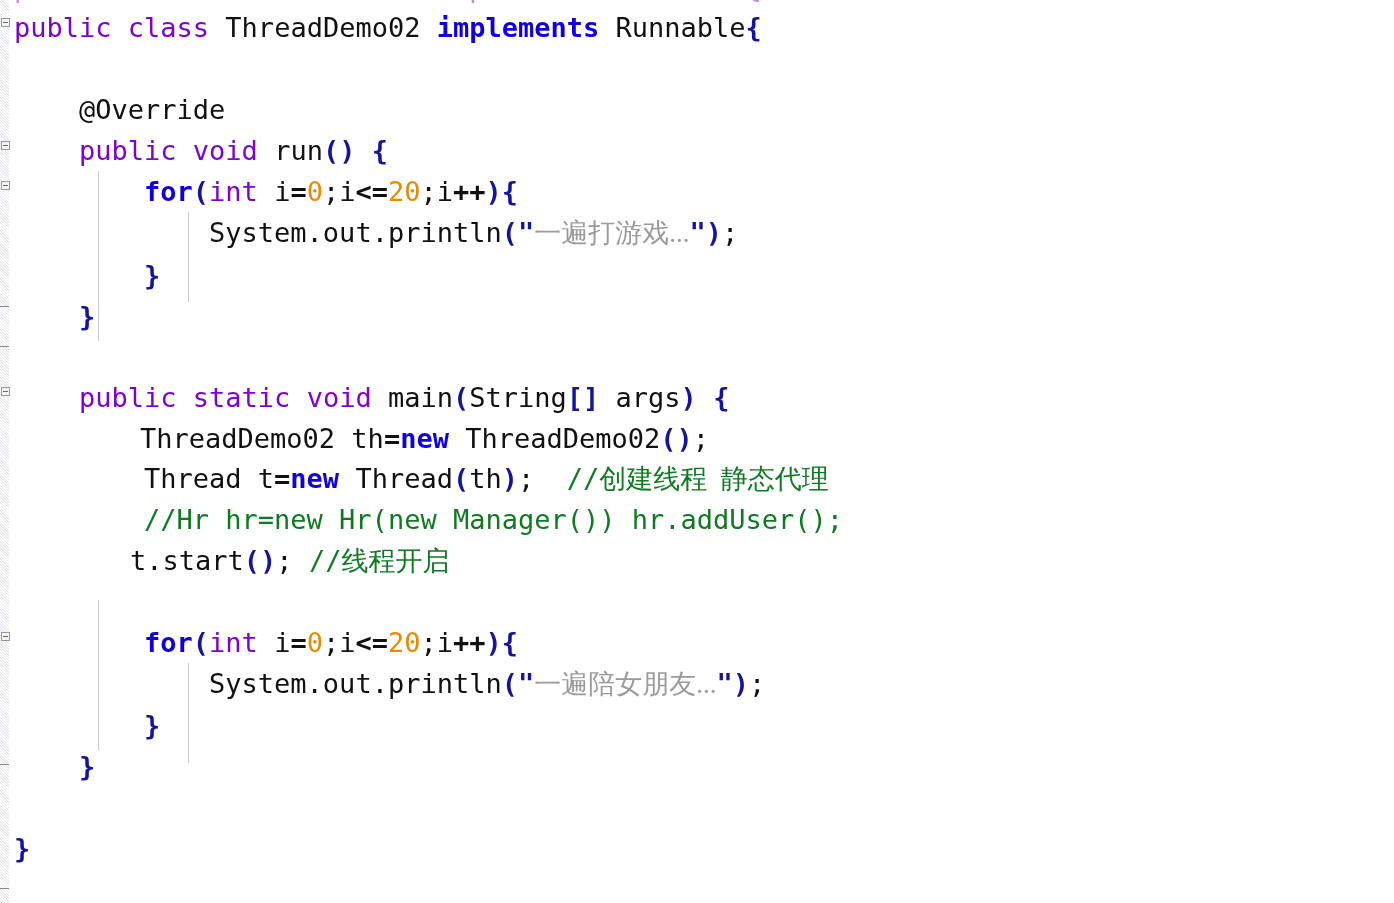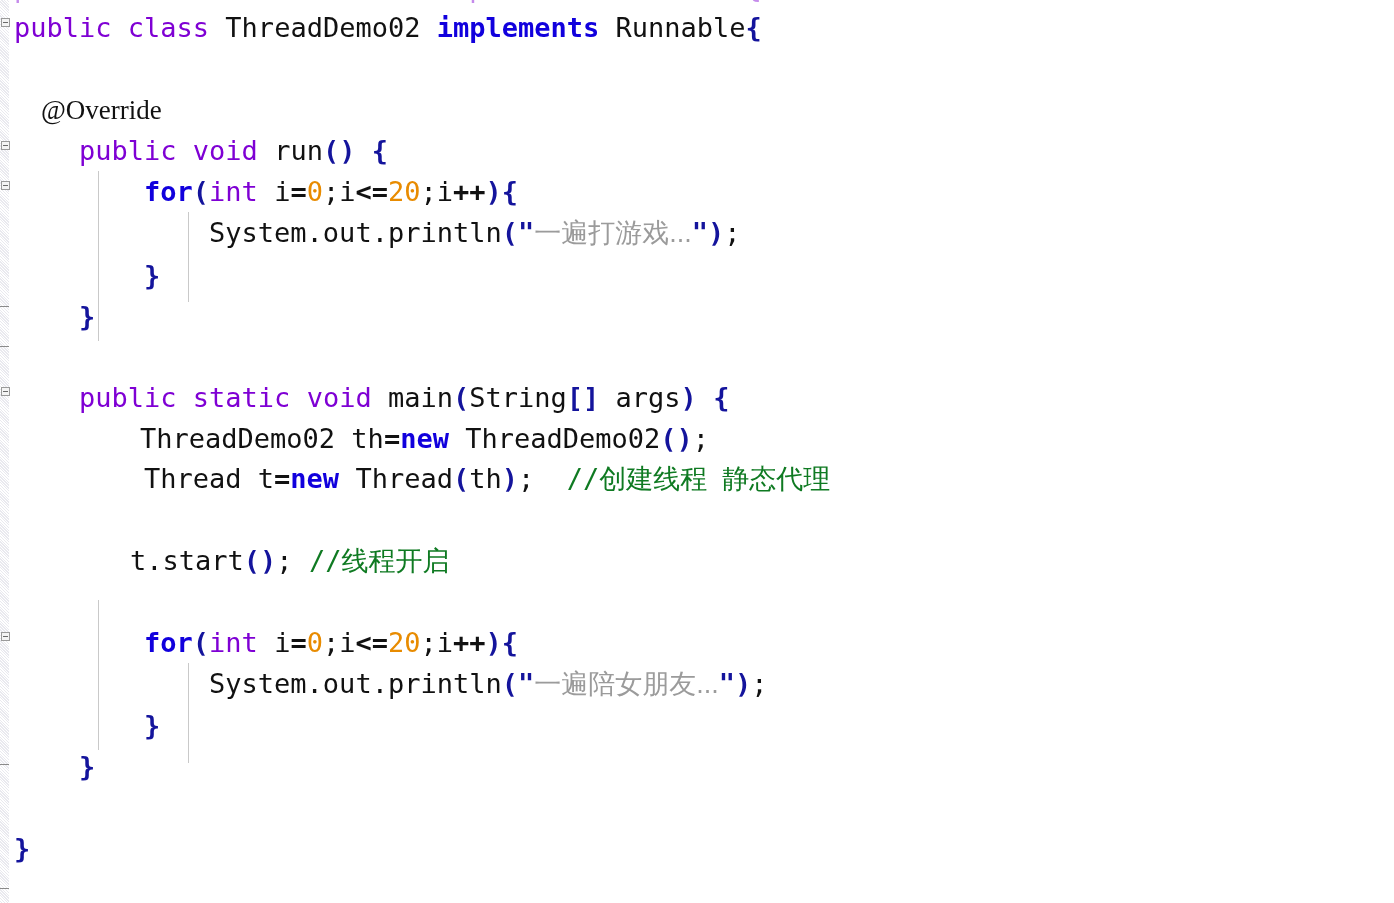--- a/index.html
+++ b/index.html
@@ -86,21 +86,21 @@
   .t-plain    { color: #111111; }
   .t-punct    { color: #14149c; font-weight: bold; }  
   .t-op       { color: #111111; font-weight: bold; }  
   .t-num      { color: #e88b00; }
   .t-str      { color: #9b9b9b; }
   .t-comment  { color: #0f7a22; }
   .t-anno     { color: #111111; }
   .t-brace    { color: #14149c; font-weight: bold; }
 
   
-  .cjk { font-family: Liberation Sans, sans-serif; }
+  .cjk { font-family: Liberation Serif, serif; }
 
   .top-clip {
     position: absolute;
     left: 0;
     top: -32px;
     height: 40px;
     line-height: 40px;
     white-space: pre;
     font-size: 27px;
     opacity: 0.45;
@@ -127,30 +127,30 @@
       <div class="indent-guide" style="left: 98px; top: 171px; height: 170px;"></div>
       <div class="indent-guide" style="left: 188px; top: 212px; height: 90px;"></div>
       <div class="indent-guide" style="left: 98px; top: 600px; height: 150px;"></div>
       <div class="indent-guide" style="left: 188px; top: 663px; height: 100px;"></div>
     </div>
 
   <div class="top-clip" id="top-clip" style="color: rgb(127, 0, 212); padding-left: 14px;">public class ThreadDemo02 implements Runnable{</div>
 
   <div id="code-area">
       <div class="code-line" style="top: 8px; padding-left: 14px;"><span class="t-kw">public</span><span class="t-plain"> </span><span class="t-kw">class</span><span class="t-plain"> </span><span class="t-plain">ThreadDemo02</span><span class="t-plain"> </span><span class="t-kwb">implements</span><span class="t-plain"> </span><span class="t-plain">Runnable</span><span class="t-punct">{</span></div>
-      <div class="code-line" style="top: 90px; padding-left: 14px; font-family: Liberation Serif, serif;"><span class="t-plain">    </span><span class="t-anno">@Override</span></div>
+      <div class="code-line" style="top: 90px; padding-left: 14px;"><span class="t-plain">    </span><span class="t-anno">@Override</span></div>
       <div class="code-line" style="top: 131px; padding-left: 14px;"><span class="t-plain">    </span><span class="t-kw">public</span><span class="t-plain"> </span><span class="t-kw">void</span><span class="t-plain"> </span><span class="t-plain">run</span><span class="t-punct">()</span><span class="t-plain"> </span><span class="t-punct">{</span></div>
       <div class="code-line" style="top: 172px; padding-left: 14px;"><span class="t-plain">        </span><span class="t-kwb">for</span><span class="t-punct">(</span><span class="t-kw">int</span><span class="t-plain"> i</span><span class="t-op">=</span><span class="t-num">0</span><span class="t-plain">;i</span><span class="t-op">&lt;=</span><span class="t-num">20</span><span class="t-plain">;i</span><span class="t-op">++</span><span class="t-punct">)</span><span class="t-punct">{</span></div>
       <div class="code-line" style="top: 213px; padding-left: 14px;"><span class="t-plain">            </span><span class="t-plain">System.out.println</span><span class="t-punct">(</span><span class="t-punct">"</span><span class="t-str cjk">一遍打游戏...</span><span class="t-punct">"</span><span class="t-punct">)</span><span class="t-plain">;</span></div>
       <div class="code-line" style="top: 256px; padding-left: 14px;"><span class="t-plain">        </span><span class="t-brace">}</span></div>
       <div class="code-line" style="top: 297px; padding-left: 14px;"><span class="t-plain">    </span><span class="t-brace">}</span></div>
       <div class="code-line" style="top: 378px; padding-left: 14px;"><span class="t-plain">    </span><span class="t-kw">public</span><span class="t-plain"> </span><span class="t-kw">static</span><span class="t-plain"> </span><span class="t-kw">void</span><span class="t-plain"> </span><span class="t-plain">main</span><span class="t-punct">(</span><span class="t-plain">String</span><span class="t-punct">[]</span><span class="t-plain"> args</span><span class="t-punct">)</span><span class="t-plain"> </span><span class="t-punct">{</span></div>
       <div class="code-line" style="top: 419px; padding-left: 10px;"><span class="t-plain">        </span><span class="t-plain">ThreadDemo02 th</span><span class="t-op">=</span><span class="t-kwb">new</span><span class="t-plain"> ThreadDemo02</span><span class="t-punct">()</span><span class="t-plain">;</span></div>
       <div class="code-line" style="top: 459px; padding-left: 14px;"><span class="t-plain">        </span><span class="t-plain">Thread t</span><span class="t-op">=</span><span class="t-kwb">new</span><span class="t-plain"> Thread</span><span class="t-punct">(</span><span class="t-plain">th</span><span class="t-punct">)</span><span class="t-plain">;</span><span class="t-plain">  </span><span class="t-comment">//</span><span class="t-comment cjk">创建线程  静态代理</span></div>
-      <div class="code-line" style="top: 500px; padding-left: 14px;"><span class="t-plain">        </span></div>
+      <div class="code-line" style="top: 500px; padding-left: 14px;"><span class="t-plain">        </span><span class="t-comment">//Hr hr=new Hr(new Manager()) hr.addUser();</span></div>
       <div class="code-line" style="top: 541px; padding-left: 0;"><span class="t-plain">        </span><span class="t-plain">t.start</span><span class="t-punct">()</span><span class="t-plain">;</span><span class="t-plain"> </span><span class="t-comment">//</span><span class="t-comment cjk">线程开启</span></div>
       <div class="code-line" style="top: 623px; padding-left: 14px;"><span class="t-plain">        </span><span class="t-kwb">for</span><span class="t-punct">(</span><span class="t-kw">int</span><span class="t-plain"> i</span><span class="t-op">=</span><span class="t-num">0</span><span class="t-plain">;i</span><span class="t-op">&lt;=</span><span class="t-num">20</span><span class="t-plain">;i</span><span class="t-op">++</span><span class="t-punct">)</span><span class="t-punct">{</span></div>
       <div class="code-line" style="top: 664px; padding-left: 14px;"><span class="t-plain">            </span><span class="t-plain">System.out.println</span><span class="t-punct">(</span><span class="t-punct">"</span><span class="t-str cjk">一遍陪女朋友...</span><span class="t-punct">"</span><span class="t-punct">)</span><span class="t-plain">;</span></div>
       <div class="code-line" style="top: 706px; padding-left: 14px;"><span class="t-plain">        </span><span class="t-brace">}</span></div>
       <div class="code-line" style="top: 747px; padding-left: 14px;"><span class="t-plain">    </span><span class="t-brace">}</span></div>
       <div class="code-line" style="top: 829px; padding-left: 14px;"><span class="t-plain"></span><span class="t-brace">}</span></div>
     </div>
 
 </div>
 

